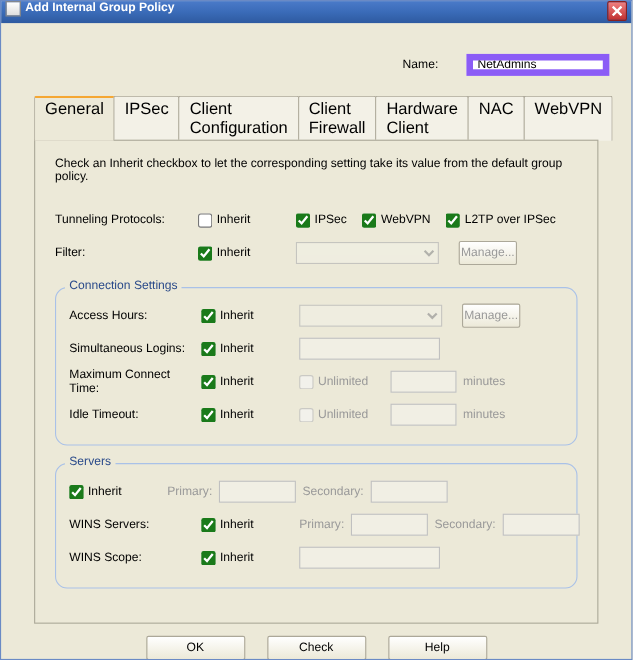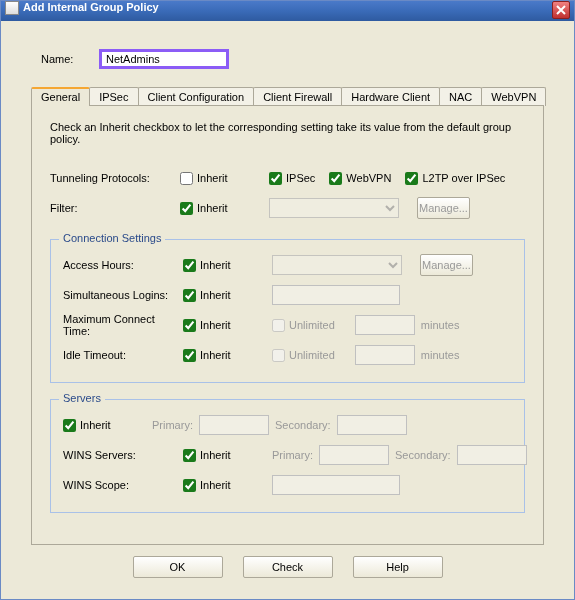--- a/index.html
+++ b/index.html
@@ -38,40 +38,41 @@
     cursor: pointer;
   }
   .close-btn svg { width:10px; height:10px; }
   .content {
     padding: 10px 20px 10px 20px;
   }
   .name-row {
     display: flex;
     align-items: center;
     margin: 18px 0 18px 20px;
+    justify-content: flex-end;
   }
   .name-row label { width: 58px; }
   .name-input {
     width: 130px;
     height: 20px;
-    border: 3px solid #8b5cf6;
+    border: 6px solid #8b5cf6;
     padding: 2px 4px;
     font-family: inherit;
     font-size: 11px;
   }
   .tabs {
     display: flex;
     margin-left: 10px;
   }
   .tab {
     border: 1px solid #aca899;
     border-bottom: none;
     background: #f3f1e7;
     padding: 3px 9px;
-    font-size: 11px;
+    font-size: 15px;
     cursor: pointer;
     border-top-left-radius: 2px;
     border-top-right-radius: 2px;
     margin-right: -1px;
   }
   .tab.active {
     background: #ece9d8;
     border-top: 2px solid #f5a733;
     padding-top: 2px;
     position: relative;
@@ -113,21 +114,21 @@
     background: linear-gradient(to bottom,#fff,#ece9d8);
     font-family: inherit;
     font-size: 11px;
     padding: 0 1px;
     cursor: pointer;
     border-radius: 2px;
   }
   .btn.disabled { color:#999; cursor:default;}
   .fieldset {
     border: 1px solid #a9c1e8;
-    border-radius: 0;
+    border-radius: 11px;
     margin-top: 16px;
     padding: 10px 12px 12px 12px;
     position: relative;
   }
   .fieldset-title {
     position: absolute;
     top: -8px;
     left: 8px;
     background: #ece9d8;
     color: #2a4a8a;

